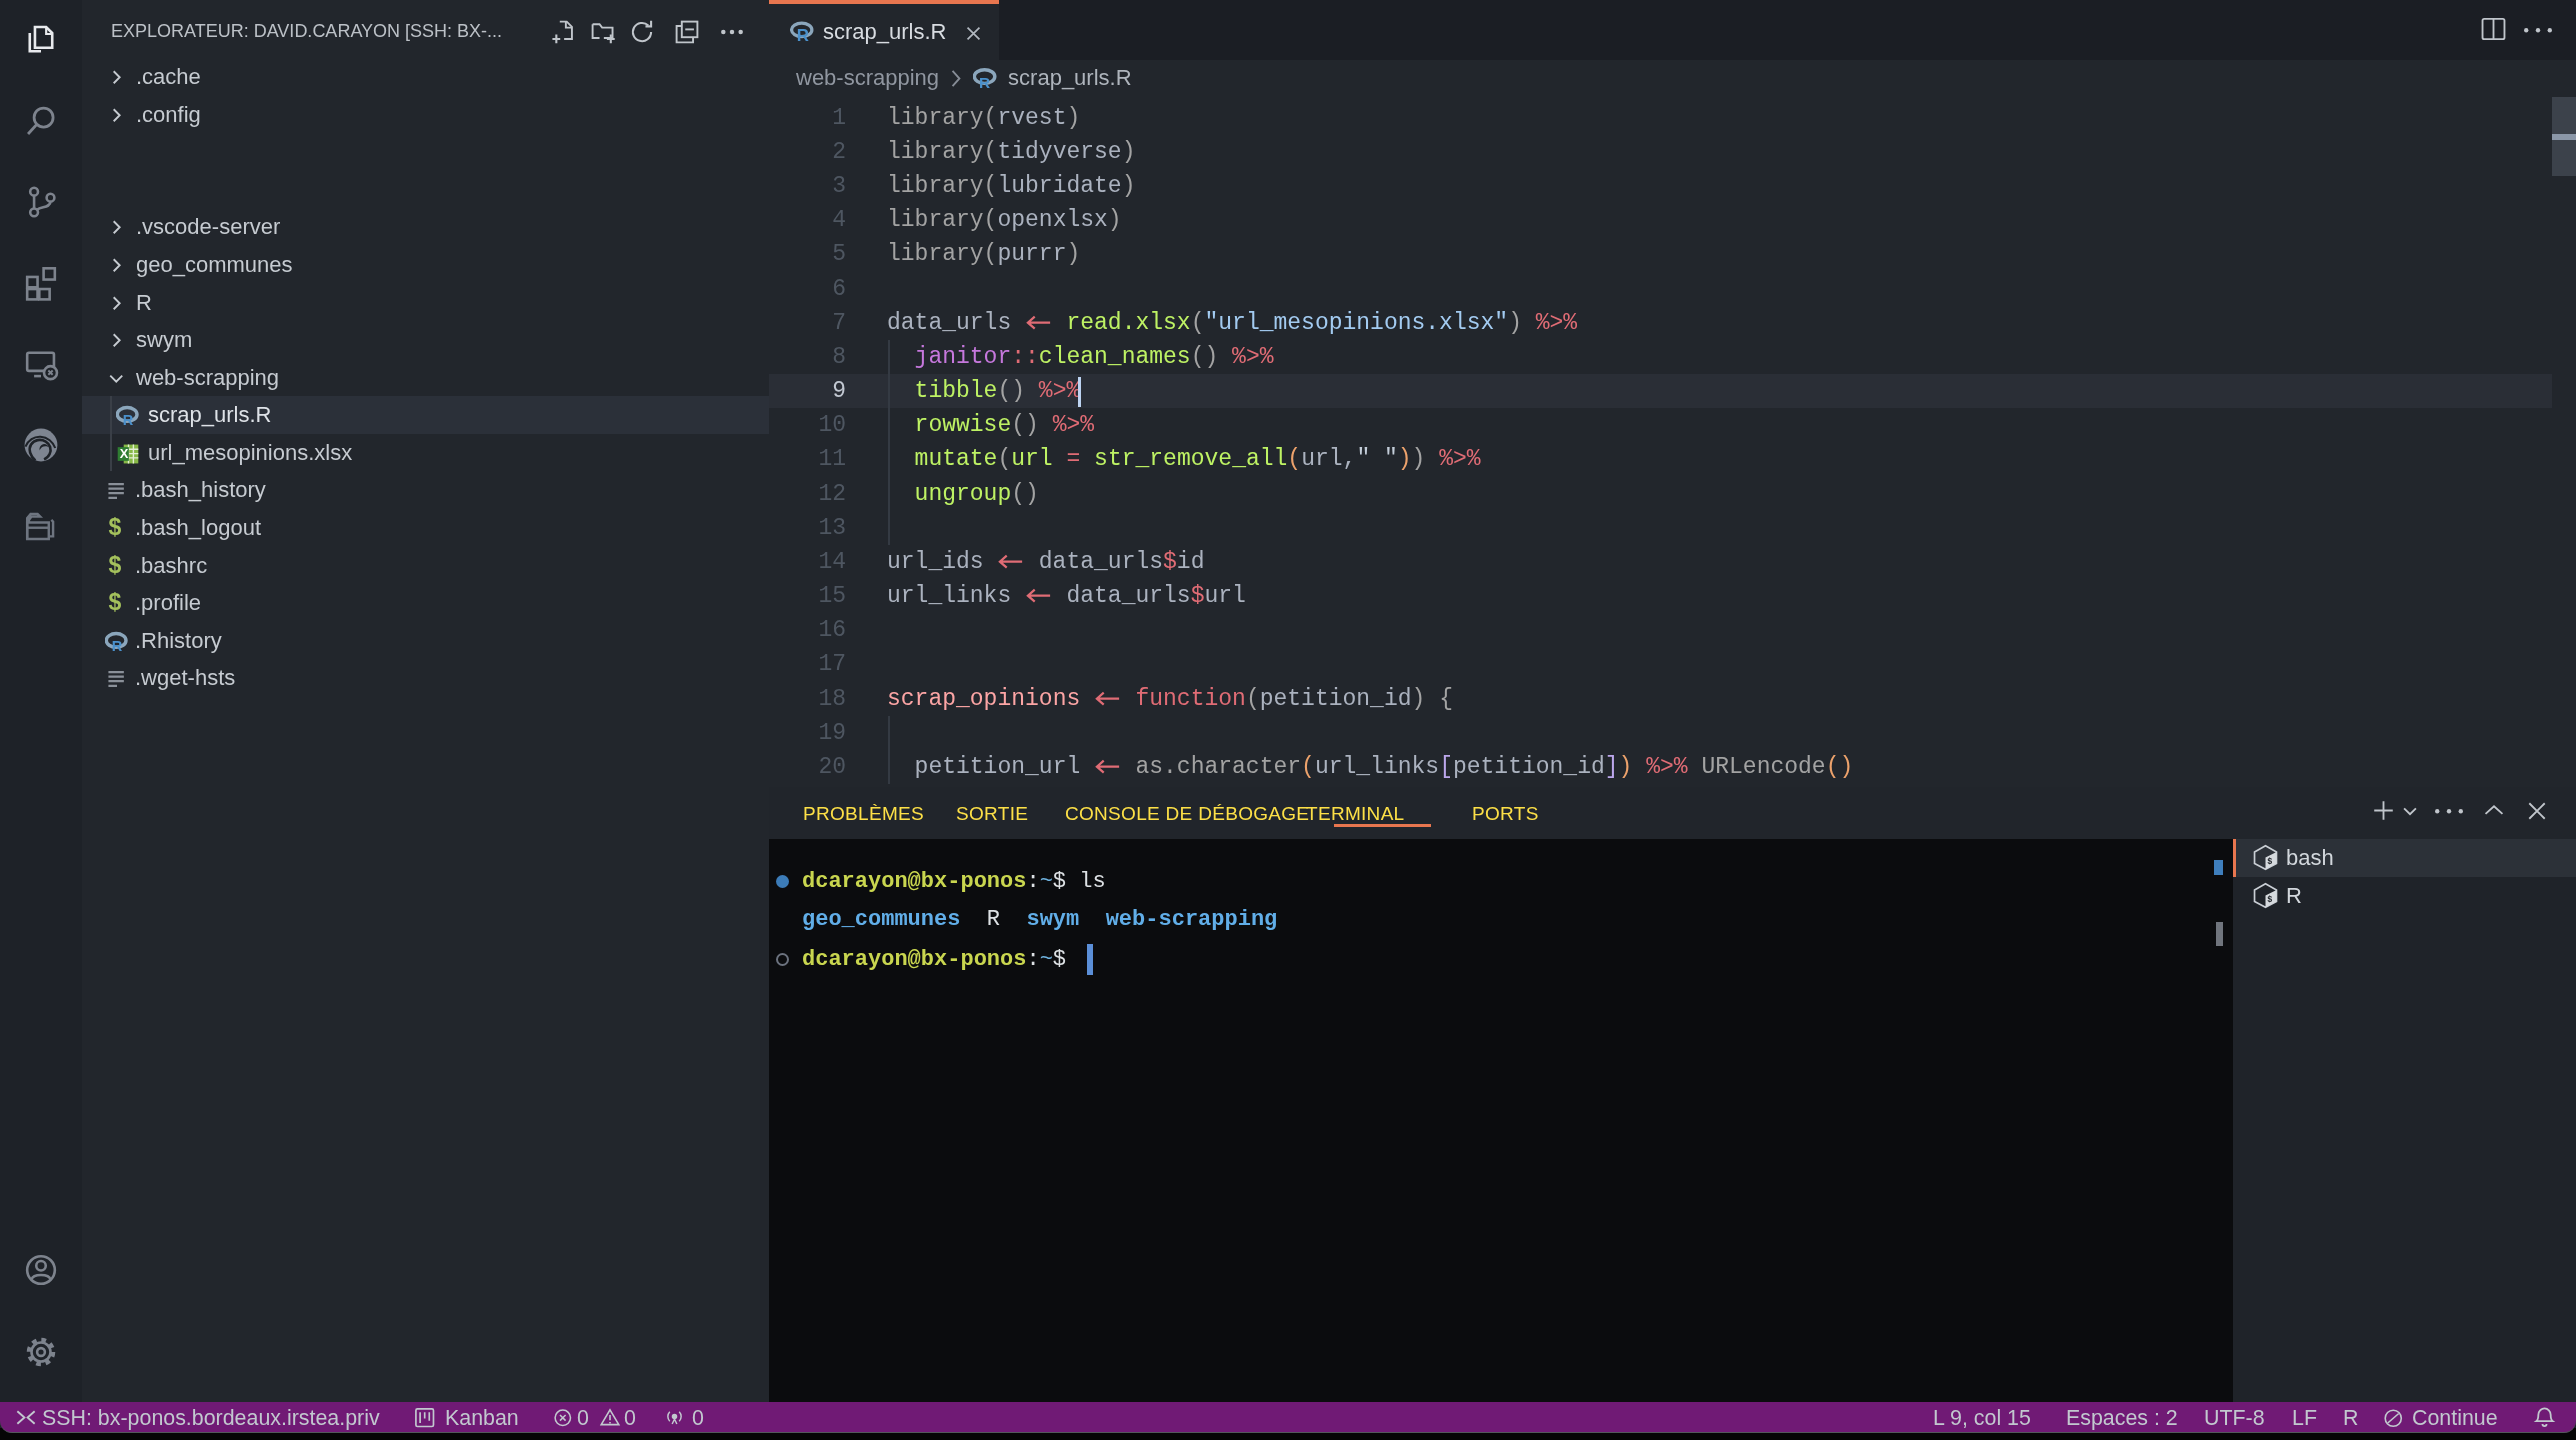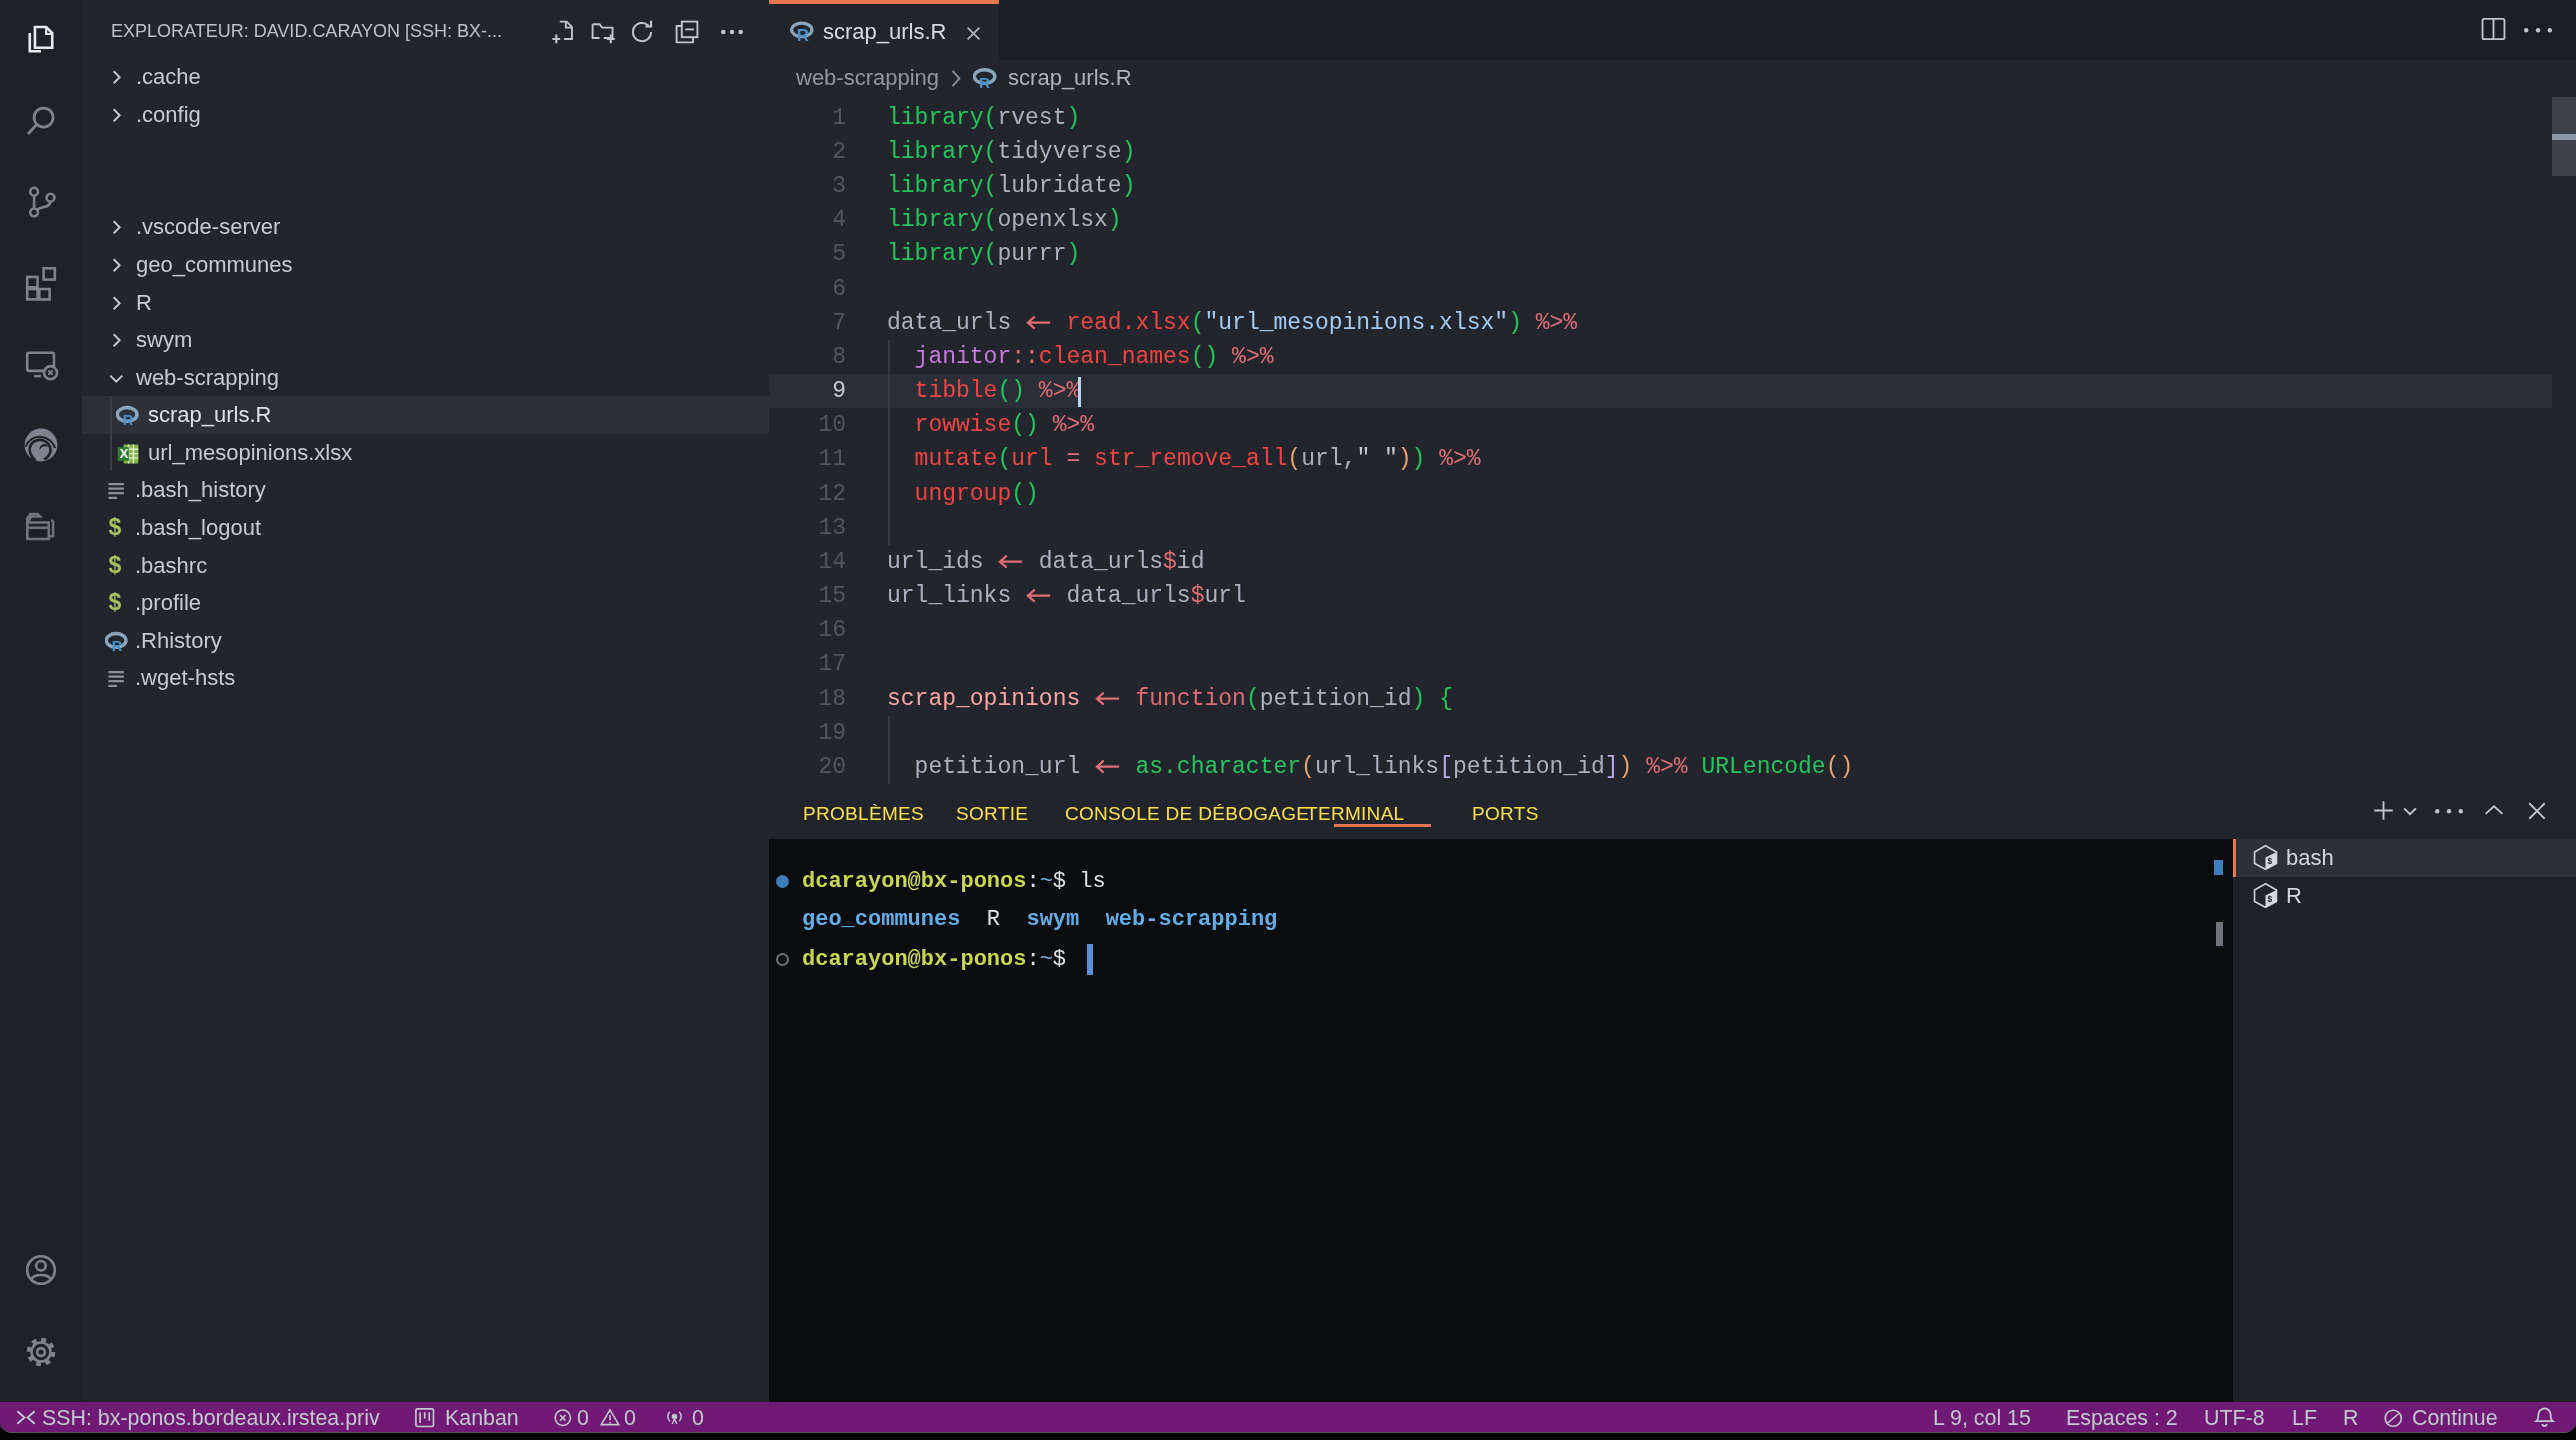--- a/index.html
+++ b/index.html
@@ -20,23 +20,23 @@
 #treeguide{position:absolute;left:28px;top:396px;width:1.7px;height:75px;background:#3a3f47}
 
 #editor{position:absolute;left:769px;top:0;width:1807px;height:787px;background:#22262c}
 #tabstrip{position:absolute;left:0;top:0;width:1807px;height:60px;background:#1b1e24}
 #tab1{position:absolute;left:0;top:0;width:230px;height:60px;background:#22262c;border-top:4.3px solid #e8764f}
 #tab1 .tname{position:absolute;left:54px;top:14.5px;font-size:22px;color:#d8dce1}
 #breadcrumb{position:absolute;left:27px;top:60px;height:36px;font-size:22px;color:#9096a0;white-space:nowrap;display:flex;align-items:center;gap:11px}
 #curline{position:absolute;left:0;top:374px;width:1783px;height:34px;background:#2a2e36}
 .ln{position:absolute;left:0;width:77px;text-align:right;font:23px/34px "Liberation Mono",monospace;color:#4e5661}
 .cl{position:absolute;left:118px;font:23px/34px "Liberation Mono",monospace;color:#abb2bf;white-space:pre}
-.kb{color:#22c55e}
+.kb{color:#a3a3a3}
 .st{color:#a3cbf1}
-.fo{color:#ef4444}
+.fo{color:#bef264}
 .o2{color:#eca26c}
 .op{color:#e06c75}
 .pu{color:#c678dd}
 .vl{color:#fca5a5}
 .b3{color:#bca7ec}
 .arr{display:inline-block;width:2ch;text-align:center;vertical-align:-1.7px}
 #cursor{position:absolute;left:309px;top:377px;width:2.6px;height:30px;background:#bdd3f1}
 .iguide{position:absolute;left:119px;width:1.7px;background:#343a43}
 #scrollbar{position:absolute;left:1783px;top:97px;width:24px;height:79px;background:#3c424b}
 #scrollmark{position:absolute;left:1783px;top:134px;width:24px;height:6px;background:#8b97a8}

